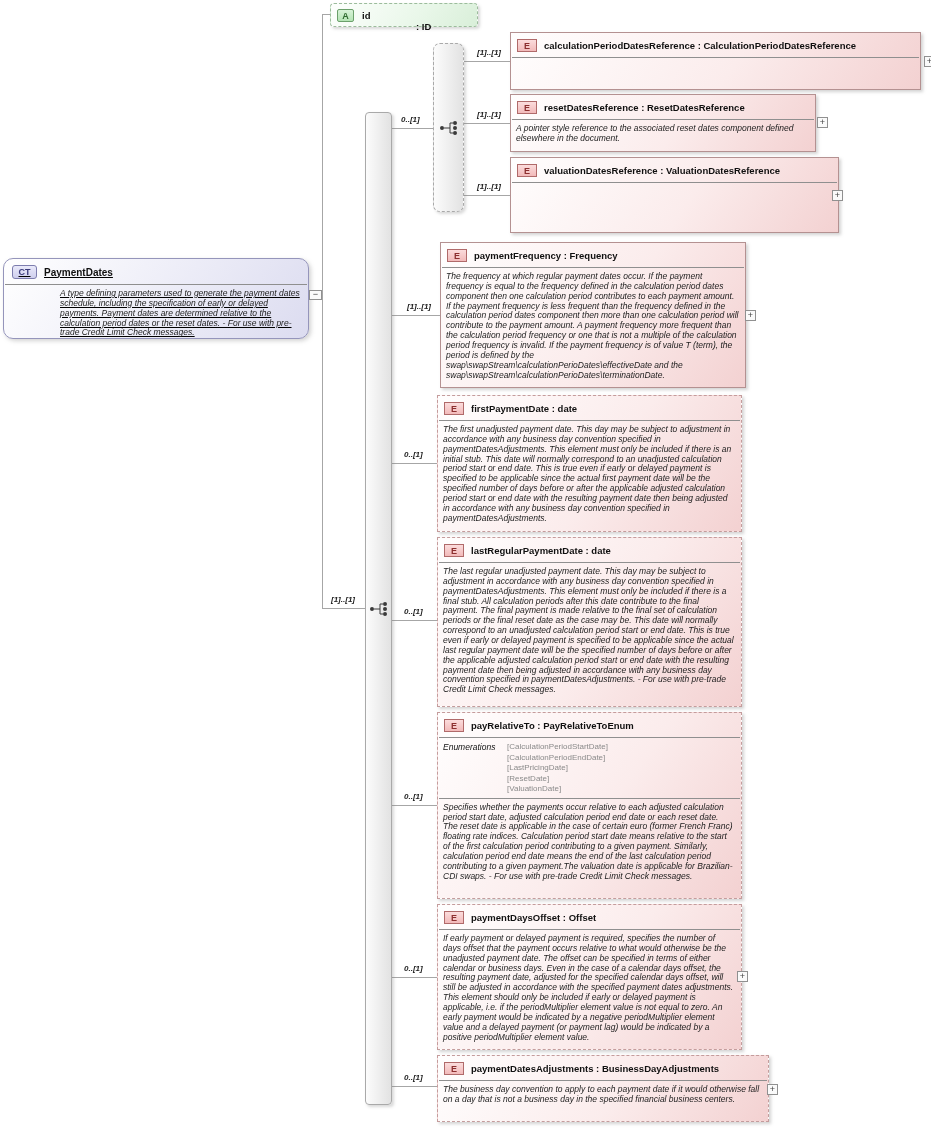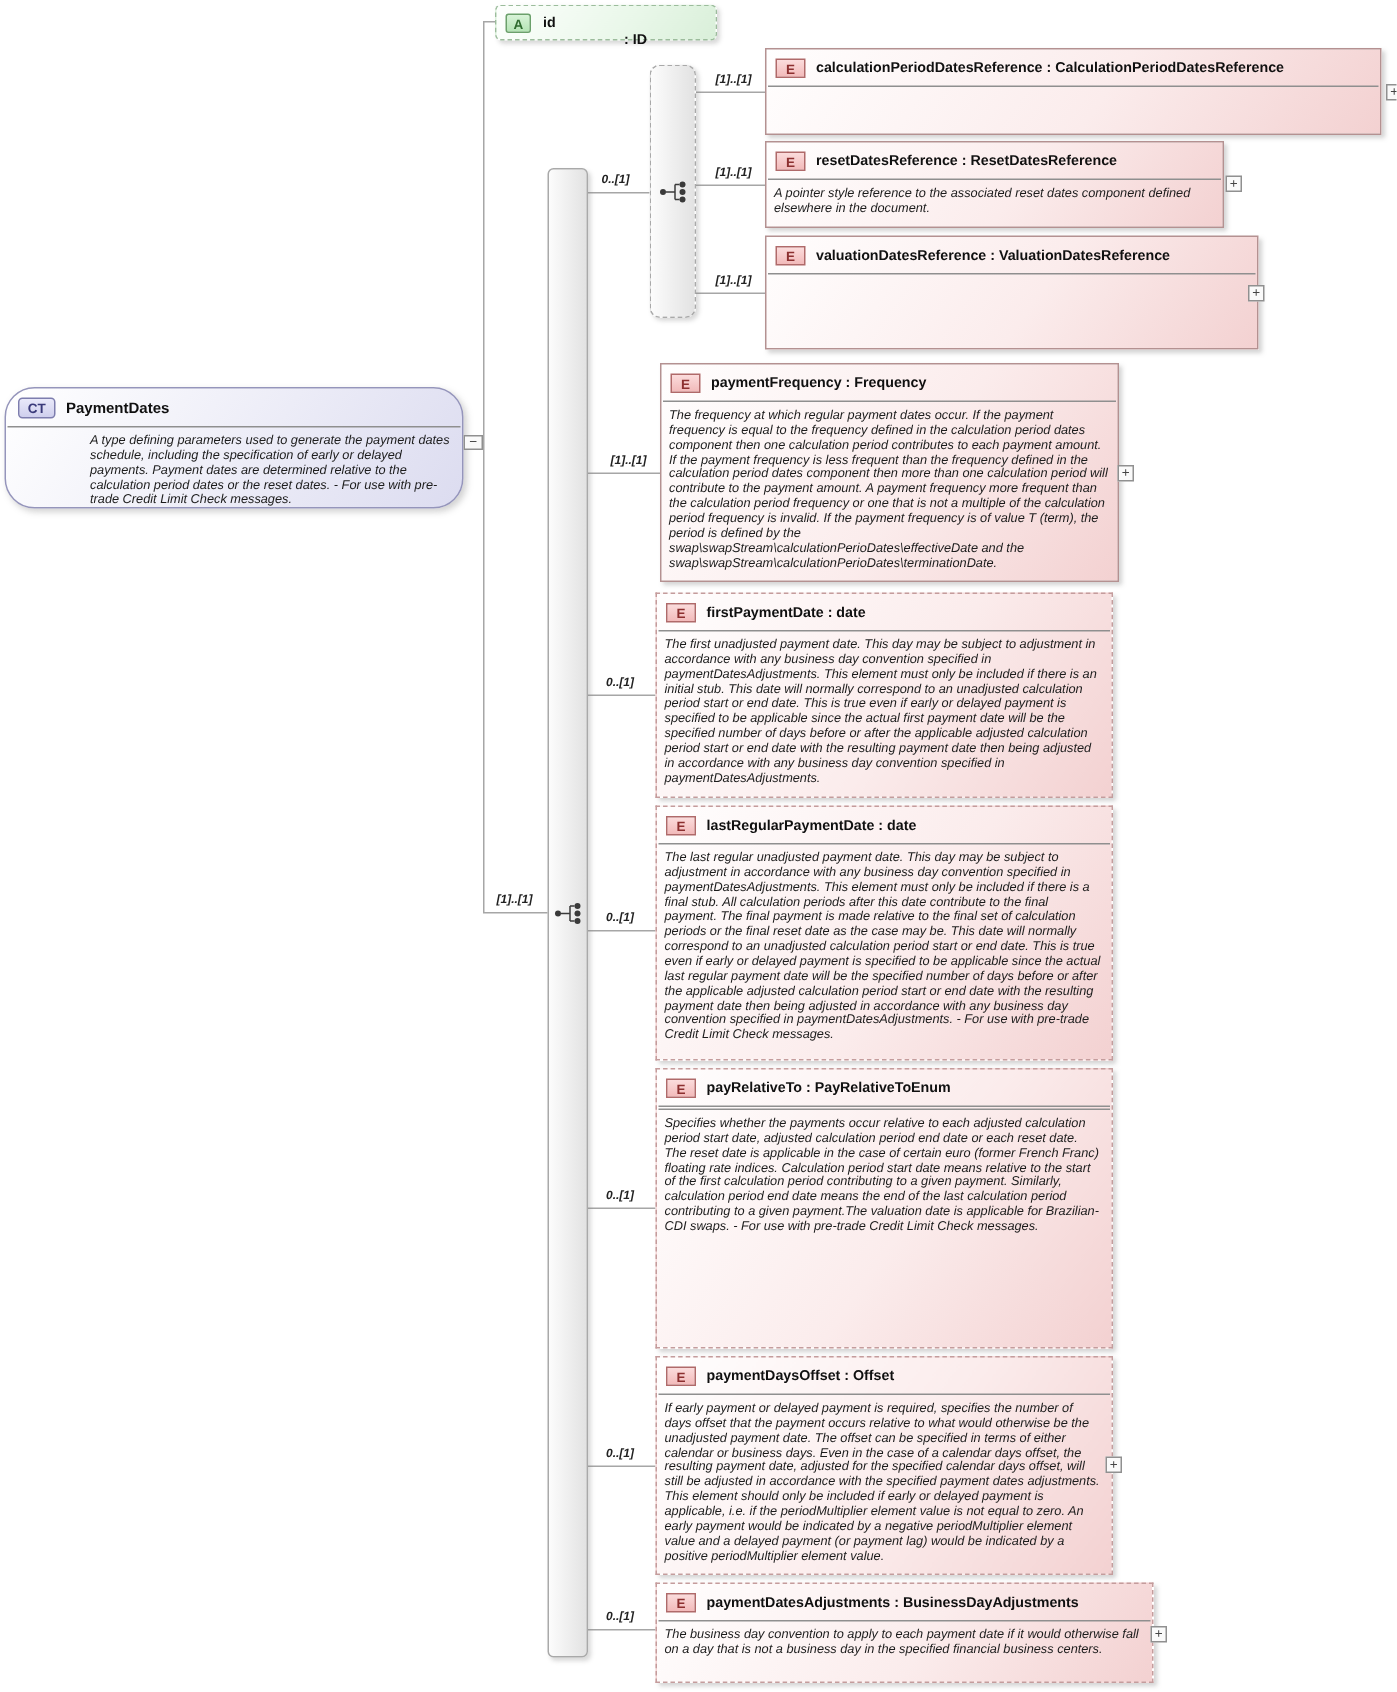--- a/index.html
+++ b/index.html
@@ -37,23 +37,23 @@
   .minus{width:13px;height:10px;font-size:9px;line-height:7px;}
 
   
   .groupbar{position:absolute;box-sizing:border-box;border:1px solid #a9a9a9;border-radius:4px;
         background:linear-gradient(90deg,#fcfcfc,#e2e2e2);
         box-shadow:2px 2px 3px rgba(130,130,130,.3);}
   .choicebox{border-style:dashed;border-radius:7px;}
   .gicon{position:absolute;}
 
   
-  .ct{position:absolute;box-sizing:border-box;border:1px solid #9595bb;border-radius:20px;
+  .ct{position:absolute;box-sizing:border-box;border:1px solid #9595bb;border-radius:10px;
       background:linear-gradient(125deg,#ffffff 0%,#ececf7 55%,#dcdcf0 100%);
-      box-shadow:2px 2px 4px rgba(130,130,130,.35);}
+      box-shadow:2px 2px 4px rgba(130,130,130,.35);text-decoration:underline;}
   .badge-ct{box-sizing:border-box;width:25px;height:14px;flex:0 0 auto;border:1px solid #7d7dae;
       border-radius:3px;background:linear-gradient(180deg,#e9e9fa,#cfcfed);color:#3a3a7a;
       font-size:9px;font-weight:bold;text-align:center;line-height:13px;}
   .ct .ttl{font-size:10px;}
   .ct .hdr{padding:6px 8px 4px 8px;}
   .ct .desc{padding:4px 8px 3px 8px;margin-left:48px;}
 
   
   .attr{position:absolute;box-sizing:border-box;border:1px dashed #9cbc9c;border-radius:4px;
       background:linear-gradient(125deg,#fdfffd,#e9f7e9 60%,#d9efd9);
@@ -193,20 +193,30 @@
   <div class="hr"></div>
   <div class="desc">The last regular unadjusted payment date. This day may be subject to adjustment in accordance with any business day convention specified in paymentDatesAdjustments. This element must only be included if there is a final stub. All calculation periods after this date contribute to the final payment. The final payment is made relative to the final set of calculation periods or the final reset date as the case may be. This date will normally correspond to an unadjusted calculation period start or end date. This is true even if early or delayed payment is specified to be applicable since the actual last regular payment date will be the specified number of days before or after the applicable adjusted calculation period start or end date with the resulting payment date then being adjusted in accordance with any business day convention specified in paymentDatesAdjustments. - For use with pre-trade Credit Limit Check messages.</div>
 </div>
 
 <div class="node opt" style="left:437px;top:712px;width:305px;height:187px;">
   <div class="hdr">
     <span class="badge">E</span>
     <span class="ttl">payRelativeTo : PayRelativeToEnum</span>
   </div>
   <div class="hr"></div>
+  <div class="enumrow">
+    <span class="enumlab">Enumerations</span>
+    <span class="enumvals">
+      <div>[CalculationPeriodStartDate]</div>
+      <div>[CalculationPeriodEndDate]</div>
+      <div>[LastPricingDate]</div>
+      <div>[ResetDate]</div>
+      <div>[ValuationDate]</div>
+    </span>
+  </div>
   <div class="hr"></div>
   <div class="desc">Specifies whether the payments occur relative to each adjusted calculation period start date, adjusted calculation period end date or each reset date. The reset date is applicable in the case of certain euro (former French Franc) floating rate indices. Calculation period start date means relative to the start of the first calculation period contributing to a given payment. Similarly, calculation period end date means the end of the last calculation period contributing to a given payment.The valuation date is applicable for Brazilian-CDI swaps. - For use with pre-trade Credit Limit Check messages.</div>
 </div>
 
 <div class="node opt" style="left:437px;top:904px;width:305px;height:146px;">
   <div class="hdr">
     <span class="badge">E</span>
     <span class="ttl">paymentDaysOffset : Offset</span>
   </div>
   <div class="hr"></div>

